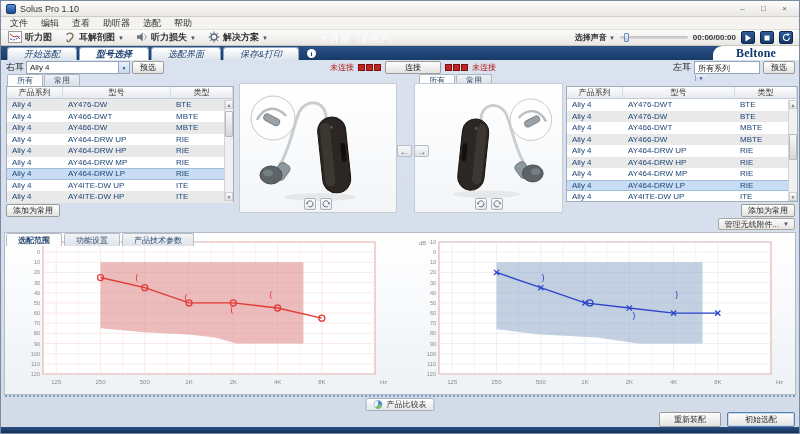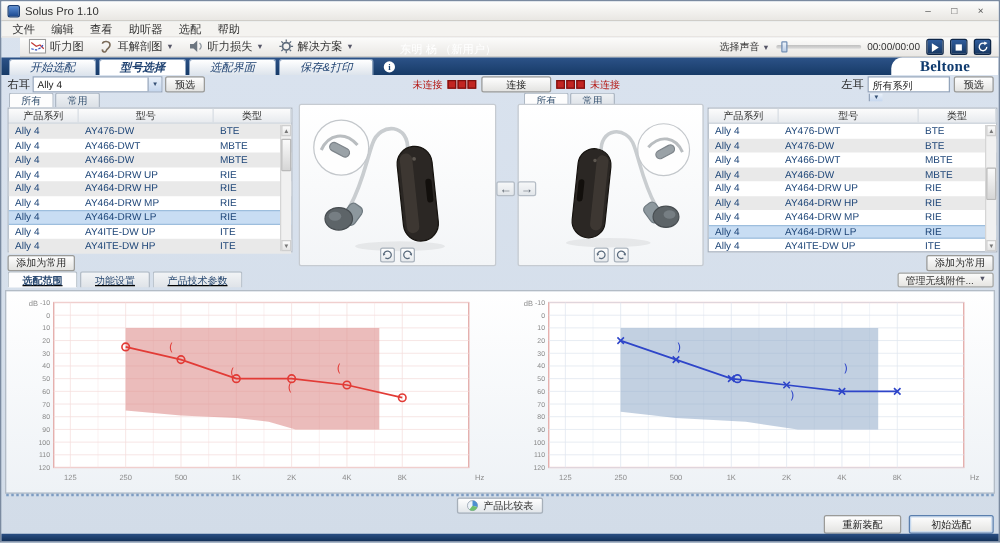--- a/index.html
+++ b/index.html
@@ -15,22 +15,22 @@
   .app-icon{width:10px;height:10px;background:linear-gradient(#5b8ed6,#1d4a8f);border-radius:2px;border:1px solid #173c74;}
   .win-btns{margin-left:auto;display:flex;gap:2px;}
   .win-btn{width:19px;height:12px;display:flex;align-items:center;justify-content:center;font-size:8px;color:#555;}
 
   
   .menubar{position:absolute;top:16px;left:0;right:0;height:13px;background:#f4f3f0;display:flex;align-items:center;
            gap:1px;padding:0 3px;font-size:9px;color:#333;border-bottom:1px solid #e3e1dd;}
   .menu-item{padding:0 6px;}
 
   
-  .toolbar{position:absolute;top:29px;left:15px;right:0;height:16px;display:flex;padding:0 3px;
-           background:linear-gradient(#fcfcfb,#e9e7e4);border-bottom:1px solid #c8c5bf;font-size:9px;color:#333;}
+  .toolbar{position:absolute;top:29px;left:0;right:0;height:16px;display:flex;padding:0 3px;
+           background:linear-gradient(#fcfcfb,#e9e7e4);border-bottom:1px solid #c8c5bf;font-size:9px;color:#333;font-weight:bold;}
   .tb-btn{display:flex;align-items:center;gap:3px;padding:1px 6px 1px 4px;border-radius:2px;}
   .caret{font-size:6px;color:#556;}
   .sound-area{margin-left:auto;display:flex;align-items:center;gap:5px;font-size:8px;color:#333;padding-right:3px;}
   .slider{width:68px;height:3px;background:linear-gradient(#bfbfbf,#dcdcdc);border-radius:2px;position:relative;}
   .slider-handle{position:absolute;left:4px;top:-3px;width:5px;height:9px;background:linear-gradient(#eef4fb,#b9cce6);
                  border:1px solid #6e8cb4;border-radius:1px;}
   .media-btn{width:14px;height:13px;background:linear-gradient(#2f5c9c,#173761);border:1px solid #0e2647;
              border-radius:2px;display:flex;align-items:center;justify-content:center;}
 
   
@@ -99,21 +99,21 @@
   .dev-left{left:238px;width:158px;}
   .dev-right{left:413px;width:149px;}
   .rotate-btns{position:absolute;bottom:2px;left:50%;transform:translateX(-50%);display:flex;gap:4px;}
   .rot-btn{width:12px;height:12px;border:1px solid #a9b2bc;border-radius:2px;background:linear-gradient(#ffffff,#e6e9ec);
            display:flex;align-items:center;justify-content:center;}
   .transfer{position:absolute;left:396px;top:144px;display:flex;gap:2px;z-index:4;}
   .arrow-btn{width:15px;height:12px;display:flex;align-items:center;justify-content:center;font-size:10px;color:#5a646f;
              background:linear-gradient(#f6f7f8,#e2e6ea);border:1px solid #b4bcc5;border-radius:2px;}
 
   
-  .bp-tabs{position:absolute;top:216px;left:5px;display:flex;gap:2px;z-index:2;text-decoration:underline;}
+  .bp-tabs{position:absolute;top:232px;left:5px;display:flex;gap:2px;z-index:2;}
   .bp-tab{height:13px;padding:0 11px;display:flex;align-items:center;font-size:8px;color:#2a4a72;
           background:linear-gradient(#f2f4f6,#dfe3e8);border:1px solid #b3bcc6;border-bottom:none;border-radius:2px 2px 0 0;}
   .bp-tab.active{background:#fdfdfe;font-weight:bold;}
   .bp-body{position:absolute;top:231px;left:3px;right:3px;height:163px;background:linear-gradient(#ffffff,#eef2f6);
            border:1px solid #b3bcc6;}
   .chart{position:absolute;top:3px;width:380px;height:152px;}
   .chart-1{left:8px;} .chart-2{left:404px;}
 
   .dotted-sep{position:absolute;left:4px;right:4px;top:394px;border-top:2px dotted #7d9cc2;}
   .compare-btn{position:absolute;left:50%;transform:translateX(-50%);top:397px;height:13px;display:flex;align-items:center;

